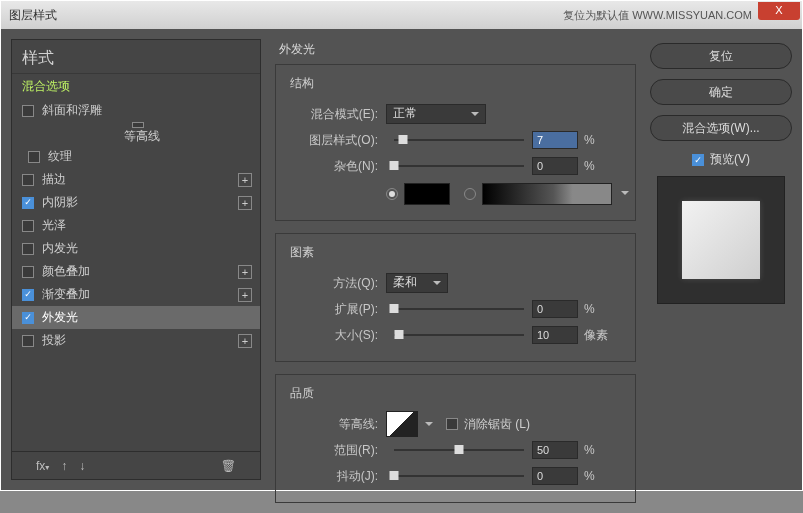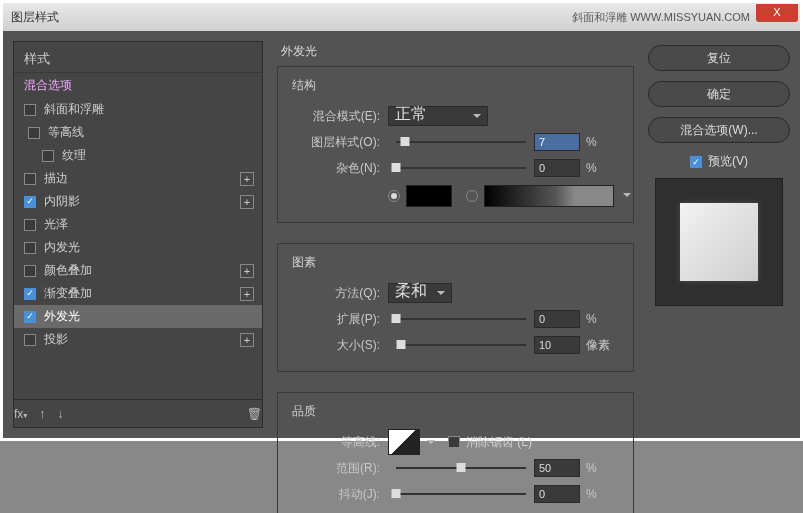--- a/index.html
+++ b/index.html
@@ -1,41 +1,41 @@
 <!DOCTYPE html>
 <html><head>
 <meta charset="utf-8">
 <style>
   * { box-sizing: border-box; margin: 0; padding: 0; font-family: "Microsoft YaHei", sans-serif; }
   body { background: #888; width: 803px; height: 513px; overflow: hidden; }
-  .window { width: 803px; height: 441px; background: #535353; border: 3px solid #ffffff; }
+  .window { width: 803px; height: 491px; background: #535353; border: 1px solid #ffffff; }
   .titlebar { height: 28px; background: linear-gradient(#e8e8e8,#d0d0d0); display: flex; align-items: center; font-size: 12px; color: #333; position: relative; }
   .titlebar .title { padding-left: 8px; }
   .titlebar .forum { position:absolute; right:50px; font-size:11px; color:#555;}
   .titlebar .close { position:absolute; right:2px; top:1px; width:42px; height:18px; background:#c84030; color:#fff; text-align:center; line-height:16px; font-size:11px; border-radius:0 0 3px 3px;}
   .content { display: flex; padding: 10px; gap: 8px; height: calc(100% - 28px); }
   .left { width: 250px; background: #454545; border: 1px solid #2d2d2d; display:flex; flex-direction:column;}
-  .left-header { color:#d0d0d0; font-size:13px; padding:8px 10px 4px;}
-  .left-sub { color:#f0abfc; font-size:12px; padding:4px 10px; border-top:1px solid #383838;}
+  .left-header { color:#d0d0d0; font-size:16px; padding:8px 10px 4px;}
+  .left-sub { color:#bef264; font-size:12px; padding:4px 10px; border-top:1px solid #383838;}
   .style-list { flex:1; }
   .style-item { display:flex; align-items:center; height:23px; padding:0 8px 0 10px; font-size:12px; color:#d0d0d0; }
   .style-item.selected { background:#6a6a6a; color:#fff;}
   .style-item .checkbox { width:12px; height:12px; border:1px solid #888; background:#3a3a3a; margin-right:8px; display:flex; align-items:center; justify-content:center; }
   .style-item .checkbox.checked { background:#4a90d9; border-color:#4a90d9;}
   .style-item .checkbox.checked::after { content:"✓"; color:#fff; font-size:9px; line-height:9px;}
   .style-item .plus { margin-left:auto; width:14px; height:14px; border:1px solid #888; color:#ccc; font-size:11px; text-align:center; line-height:12px; }
-  .left-footer { height:28px; border-top:1px solid #2d2d2d; display:flex; align-items:center; padding:0 0; gap:12px; color:#bbb; font-size:12px;}
+  .left-footer { height:28px; border-top:1px solid #2d2d2d; display:flex; align-items:center; padding:0 24px; gap:12px; color:#bbb; font-size:12px;}
   .left-footer .trash { margin-left:auto; }
   .middle { flex:1; color:#d0d0d0; font-size:12px; padding: 0 6px;}
   .section-title { font-size:12px; color:#d8d8d8; margin:2px 0 6px 4px;}
-  .group { border:1px solid #3a3a3a; padding:10px 14px 12px; margin-bottom:20px;}
+  .group { border:1px solid #3a3a3a; padding:10px 14px 12px; margin-bottom:12px;}
   .group-title { color:#d0d0d0; margin-bottom:10px; font-size:12px;}
   .row { display:flex; align-items:center; height:24px; margin-bottom:2px;}
   .row label { width:88px; text-align:right; margin-right:8px; color:#c8c8c8;}
-  .select { background:#3a3a3a; border:1px solid #2a2a2a; color:#ddd; height:20px; padding:0 24px 0 6px; font-size:16px; position:relative; min-width:100px; display:inline-flex; align-items:flex-end;}
+  .select { background:#3a3a3a; border:1px solid #2a2a2a; color:#ddd; height:20px; padding:0 24px 0 6px; font-size:12px; position:relative; min-width:100px; display:inline-flex; align-items:flex-start;}
   .select::after { content:""; position:absolute; right:6px; top:7px; border:4px solid transparent; border-top-color:#bbb;}
   .slider-track { width:130px; height:2px; background:#333; position:relative; margin:0 8px;}
   .slider-thumb { position:absolute; top:-4px; width:9px; height:9px; background:#ddd; transform:translateX(-50%);}
   .value-box { width:46px; height:18px; background:#3a3a3a; border:1px solid #2a2a2a; color:#ddd; font-size:11px; padding:0 4px; line-height:16px; text-align:left;}
   .value-box.highlight { background:#4a6ea0; color:#fff;}
   .unit { margin-left:6px; color:#c8c8c8;}
   .radio { width:12px; height:12px; border-radius:50%; border:1px solid #888; margin-right:6px; display:inline-block; position:relative; vertical-align:middle;}
   .radio.checked::after { content:""; position:absolute; inset:2px; background:#ddd; border-radius:50%;}
   .swatch-solid { width:46px; height:22px; background:#000; border:1px solid #222;}
   .swatch-grad { width:130px; height:22px; background:linear-gradient(to right,#000 0%,#555 55%,#888 70%), repeating-conic-gradient(#bbb 0 25%,#eee 0 50%) 0/12px 12px; background-blend-mode:normal; border:1px solid #222; position:relative;}
@@ -53,37 +53,37 @@
   .preview-box { width:128px; height:128px; background:#2f2f2f; border:1px solid #222; margin:0 auto; display:flex; align-items:center; justify-content:center;}
   .preview-inner { width:78px; height:78px; background:linear-gradient(135deg,#f2f2f2,#cfcfcf); box-shadow:0 0 6px rgba(255,255,255,.15);}
   .cb-inline { width:12px; height:12px; border:1px solid #888; background:#3a3a3a; margin-right:6px; display:inline-block; vertical-align:middle;}
 </style>
 </head>
 <body>
 
 <div class="window">
   <div class="titlebar">
     <span class="title">图层样式</span>
-    <span class="forum">斜面和浮雕  WWW.MISSYUAN.COM</span>
+    <span class="forum">复位为默认值  WWW.MISSYUAN.COM</span>
     <div class="close">X</div>
   </div>
   <div class="content">
     <div class="left">
       <div class="left-header">样式</div>
       <div class="left-sub">混合选项</div>
       <div class="style-list" id="style-list">
           <div class="style-item">
             <span class="checkbox"></span>
             <span>斜面和浮雕</span>
           </div>
-          <div class="style-item" style="padding-left: 14px;">
+          <div class="style-item" style="padding-left: 20px; flex-direction: column;">
             <span class="checkbox"></span>
             <span>等高线</span>
           </div>
-          <div class="style-item" style="padding-left: 28px;">
+          <div class="style-item" style="padding-left: 16px;">
             <span class="checkbox"></span>
             <span>纹理</span>
           </div>
           <div class="style-item">
             <span class="checkbox"></span>
             <span>描边</span>
             <span class="plus">+</span>
           </div>
           <div class="style-item">
             <span class="checkbox checked"></span>

